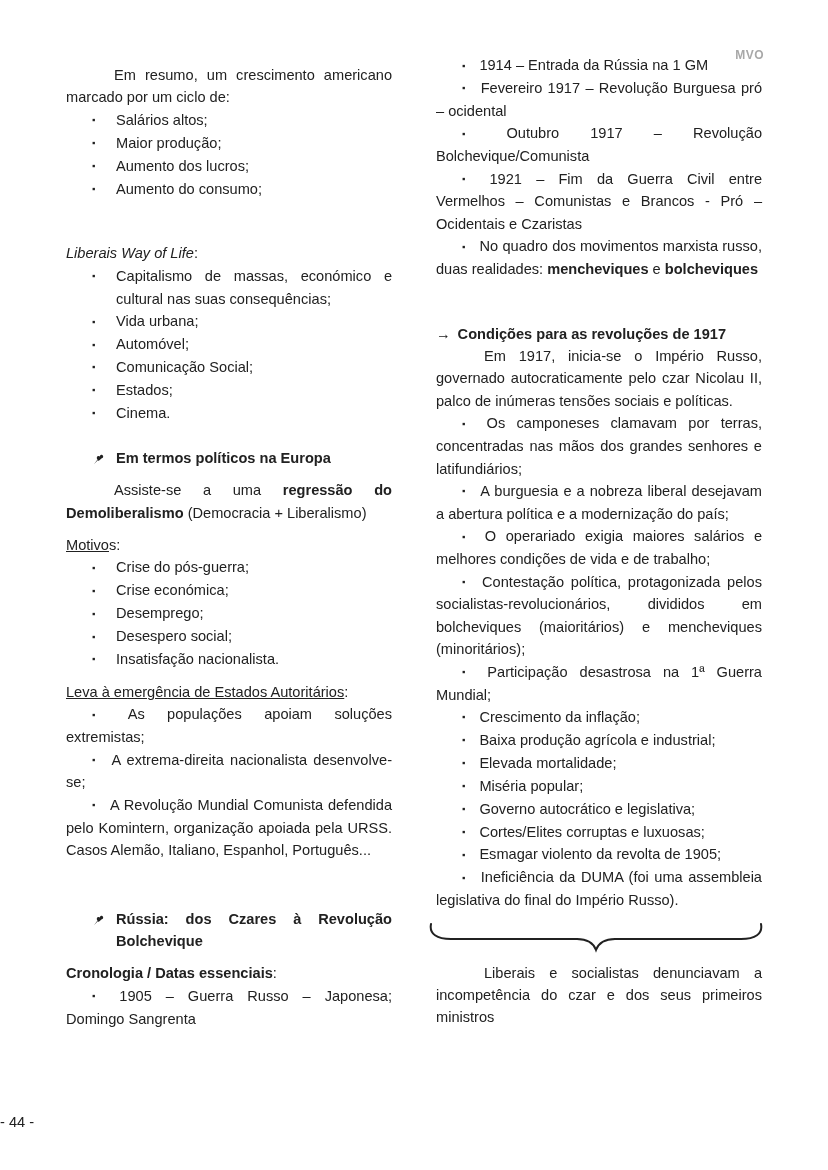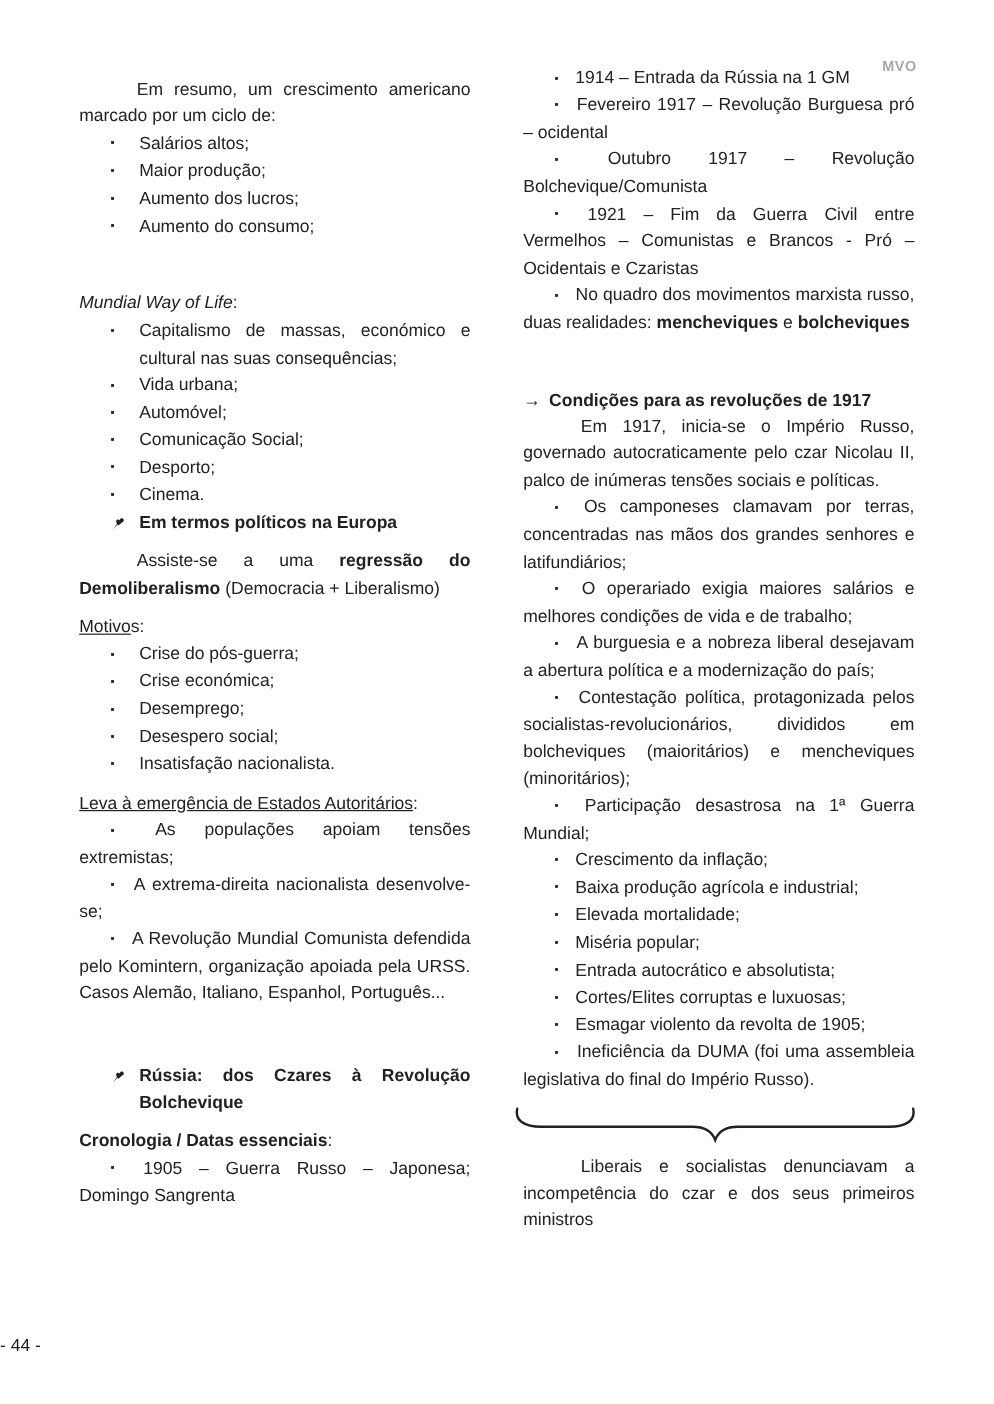--- a/index.html
+++ b/index.html
@@ -32,21 +32,21 @@
   
   .li-para{text-indent:26px;}
   .li-para .bullet{margin-right:14px;}
   .bullet::before{content:"▪";font-size:9.5px;vertical-align:1.5px;}
   
   .section-h{font-weight:bold;padding-left:50px;text-indent:-24px;}
   .section-h .marker{display:inline-block;width:24px;text-indent:0;}
   .marker svg{display:inline-block;vertical-align:-2px;}
   .arrow{margin-right:7px;}
   .mt-sec{margin-top:42px;}
-  .mt-med{}
+  .mt-med{margin-top:22px;}
   .mt-sm{margin-top:10px;}
   .mt-rus{margin-top:46px;}
   .brace{display:block;margin:8px 0 4px -9px;}
   .pageno{
     position:absolute;bottom:40px;left:0;width:100%;
     text-align:left;font-size:14.6px;color:#212121;
   }
 </style>
 </head>
 <body>
@@ -61,28 +61,28 @@
 
       <div class="para indent">Em resumo, um crescimento americano marcado por um ciclo de:</div>
 
       <div>
         <div class="li-hang"><span class="bullet"></span><span>Salários altos;</span></div>
         <div class="li-hang"><span class="bullet"></span><span>Maior produção;</span></div>
         <div class="li-hang"><span class="bullet"></span><span>Aumento dos lucros;</span></div>
         <div class="li-hang"><span class="bullet"></span><span>Aumento do consumo;</span></div>
       </div>
 
-      <div class="para mt-sec"><span class="italic">Mundial Way of Life</span><span>:</span></div>
+      <div class="para mt-sec"><span class="italic">Liberais Way of Life</span><span>:</span></div>
 
       <div>
         <div class="li-hang"><span class="bullet"></span><span>Capitalismo de massas, económico e cultural nas suas consequências;</span></div>
         <div class="li-hang"><span class="bullet"></span><span>Vida urbana;</span></div>
         <div class="li-hang"><span class="bullet"></span><span>Automóvel;</span></div>
         <div class="li-hang"><span class="bullet"></span><span>Comunicação Social;</span></div>
-        <div class="li-hang"><span class="bullet"></span><span>Desporto;</span></div>
+        <div class="li-hang"><span class="bullet"></span><span>Estados;</span></div>
         <div class="li-hang"><span class="bullet"></span><span>Cinema.</span></div>
       </div>
 
       <div class="section-h mt-med">
         <span class="marker"><svg width="13" height="13" viewBox="0 0 20 20">
               <path d="M3,19 L8.5,11.5 C7,10 7,7.5 8.5,6.5 C9.6,5.8 11,6 11.8,7 L12.2,6 C12.8,4.6 14.5,4 15.8,4.7 C17.1,5.4 17.6,7 16.9,8.3 C16.5,9 15.8,9.5 15,9.6 L11,13 C10.2,13.6 9.3,13.4 8.8,12.8 Z" fill="#212121"></path>
             </svg></span><span>Em termos políticos na Europa</span>
       </div>
 
       <div class="para indent mt-sm"><span>Assiste-se a uma </span><span class="bold">regressão do Demoliberalismo</span><span> (Democracia + Liberalismo)</span></div>
@@ -93,21 +93,21 @@
         <div class="li-hang"><span class="bullet"></span><span>Crise do pós-guerra;</span></div>
         <div class="li-hang"><span class="bullet"></span><span>Crise económica;</span></div>
         <div class="li-hang"><span class="bullet"></span><span>Desemprego;</span></div>
         <div class="li-hang"><span class="bullet"></span><span>Desespero social;</span></div>
         <div class="li-hang"><span class="bullet"></span><span>Insatisfação nacionalista.</span></div>
       </div>
 
       <div class="para mt-sm"><span class="underline">Leva à emergência de Estados Autoritários</span><span>:</span></div>
 
       <div>
-        <div class="li-para"><span class="bullet"></span><span>As populações apoiam tensões extremistas;</span></div>
+        <div class="li-para"><span class="bullet"></span><span>As populações apoiam soluções extremistas;</span></div>
         <div class="li-para"><span class="bullet"></span><span>A extrema-direita nacionalista desenvolve-se;</span></div>
         <div class="li-para"><span class="bullet"></span><span>A Revolução Mundial Comunista defendida pelo Komintern, organização apoiada pela URSS. Casos Alemão, Italiano, Espanhol, Português...</span></div>
       </div>
 
       <div class="section-h mt-rus">
         <span class="marker"><svg width="13" height="13" viewBox="0 0 20 20">
               <path d="M3,19 L8.5,11.5 C7,10 7,7.5 8.5,6.5 C9.6,5.8 11,6 11.8,7 L12.2,6 C12.8,4.6 14.5,4 15.8,4.7 C17.1,5.4 17.6,7 16.9,8.3 C16.5,9 15.8,9.5 15,9.6 L11,13 C10.2,13.6 9.3,13.4 8.8,12.8 Z" fill="#212121"></path>
             </svg></span><span>Rússia: dos Czares à Revolução Bolchevique</span>
       </div>
 
@@ -128,29 +128,29 @@
         <div class="li-para"><span class="bullet"></span><span>1921 – Fim da Guerra Civil entre Vermelhos – Comunistas e Brancos - Pró – Ocidentais e Czaristas</span></div>
         <div class="li-para"><span class="bullet"></span><span>No quadro dos movimentos marxista russo, duas realidades: </span><span class="bold">mencheviques</span><span> e </span><span class="bold">bolcheviques</span></div>
       </div>
 
       <div class="para bold mt-sec"><span class="arrow">→</span><span>Condições para as revoluções de 1917</span></div>
 
       <div class="para indent">Em 1917, inicia-se o Império Russo, governado autocraticamente pelo czar Nicolau II, palco de inúmeras tensões sociais e políticas.</div>
 
       <div>
         <div class="li-para"><span class="bullet"></span><span>Os camponeses clamavam por terras, concentradas nas mãos dos grandes senhores e latifundiários;</span></div>
+        <div class="li-para"><span class="bullet"></span><span>A burguesia e a nobreza liberal desejavam a abertura política e a modernização do país;</span></div>
         <div class="li-para"><span class="bullet"></span><span>O operariado exigia maiores salários e melhores condições de vida e de trabalho;</span></div>
-        <div class="li-para"><span class="bullet"></span><span>A burguesia e a nobreza liberal desejavam a abertura política e a modernização do país;</span></div>
         <div class="li-para"><span class="bullet"></span><span>Contestação política, protagonizada pelos socialistas-revolucionários, divididos em bolcheviques (maioritários) e mencheviques (minoritários);</span></div>
         <div class="li-para"><span class="bullet"></span><span>Participação desastrosa na 1ª Guerra Mundial;</span></div>
         <div class="li-para"><span class="bullet"></span><span>Crescimento da inflação;</span></div>
         <div class="li-para"><span class="bullet"></span><span>Baixa produção agrícola e industrial;</span></div>
         <div class="li-para"><span class="bullet"></span><span>Elevada mortalidade;</span></div>
         <div class="li-para"><span class="bullet"></span><span>Miséria popular;</span></div>
-        <div class="li-para"><span class="bullet"></span><span>Entrada autocrático e absolutista;</span></div>
+        <div class="li-para"><span class="bullet"></span><span>Governo autocrático e legislativa;</span></div>
         <div class="li-para"><span class="bullet"></span><span>Cortes/Elites corruptas e luxuosas;</span></div>
         <div class="li-para"><span class="bullet"></span><span>Esmagar violento da revolta de 1905;</span></div>
         <div class="li-para"><span class="bullet"></span><span>Ineficiência da DUMA (foi uma assembleia legislativa do final do Império Russo).</span></div>
       </div>
 
       <svg class="brace" width="338" height="38" viewBox="0 0 338 38">
         <path d="M4,4 C2,14 10,19 24,19 L150,19 C160,19 166,22 169,30 C172,22 178,19 188,19 L314,19 C328,19 336,14 334,4" fill="none" stroke="#212121" stroke-width="2" stroke-linecap="round"></path>
       </svg>
 
       <div class="para indent">Liberais e socialistas denunciavam a incompetência do czar e dos seus primeiros ministros</div>

